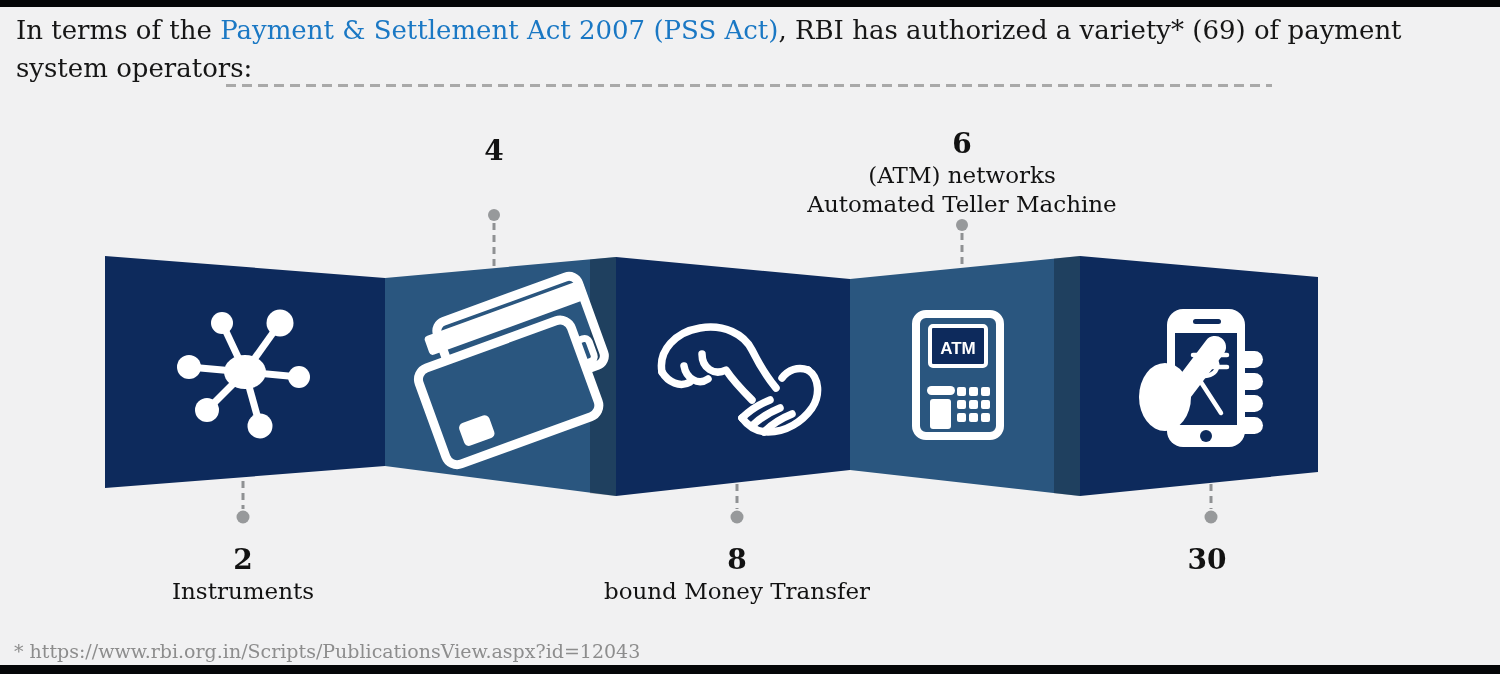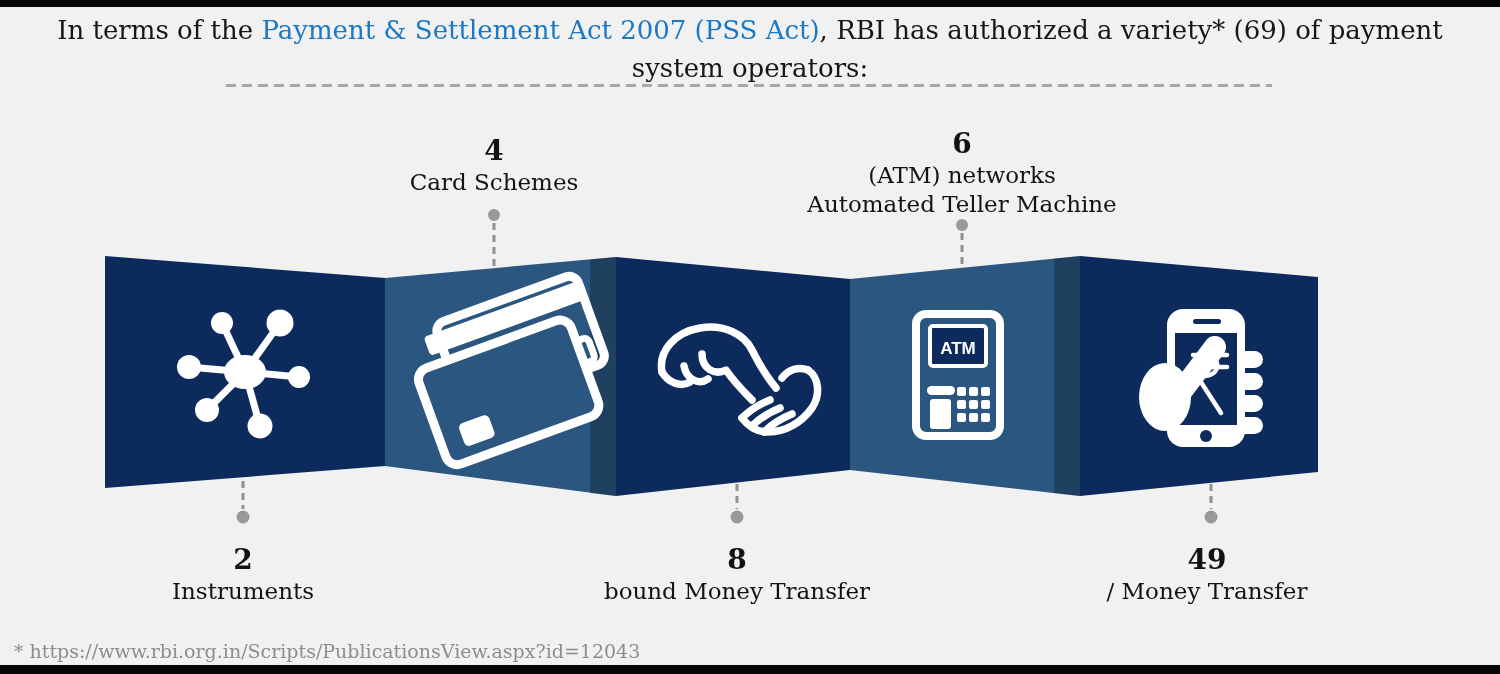--- a/index.html
+++ b/index.html
@@ -15,21 +15,21 @@
   *{margin:0;padding:0;box-sizing:border-box;}
   body{background:#ffffff;font-family:"DejaVu Serif","Liberation Serif",serif;}
   .canvas{
     position:relative;width:1500px;height:674px;overflow:hidden;
     background:var(--background);
   }
   .top-border{position:absolute;left:0;top:0;width:100%;height:7px;background:var(--bar_black);}
   .bottom-bar{position:absolute;left:0;top:665px;width:100%;height:9px;background:var(--bar_black);}
   .title{
     position:absolute;left:0;top:11px;width:100%;padding:0 16px;
-    text-align:center;font-size:26px;line-height:38px;color:var(--text_black);
+    font-size:26px;line-height:38px;color:var(--text_black);
   }
   .title .link{color:var(--link_blue);}
   .separator{
     position:absolute;left:226px;top:84px;width:1046px;height:3px;
     background:repeating-linear-gradient(90deg,#a9a9a9 0 10px,transparent 10px 16px);
   }
   .ribbon-layer{position:absolute;left:0;top:0;width:1500px;height:674px;}
   .seg-label{position:absolute;text-align:center;color:#121212;}
   .seg-count{font-size:28px;font-weight:bold;line-height:34px;}
   .seg-line{font-size:23px;line-height:29px;}
@@ -150,41 +150,39 @@
         <path d="M58 50 H92"></path>
         <path d="M58 62 H92"></path>
         <path d="M72 50 C86 52 86 70 70 71 L60 71"></path>
         <path d="M62 71 L86 108"></path>
       </g>
     </g>
   </svg>
 
   <div class="seg-label" style="left:344px;top:134px;width:300px">
     <div class="seg-count">4</div>
-    <div class="seg-line">Card Schemes</div>
 
   </div>
 
   <div class="seg-label" style="left:762px;top:127px;width:400px">
     <div class="seg-count">6</div>
     <div class="seg-line">(ATM) networks</div>
     <div class="seg-line">Automated Teller Machine</div>
   </div>
 
   <div class="seg-label" style="left:93px;top:543px;width:300px">
     <div class="seg-count">2</div>
     <div class="seg-line">Instruments</div>
   </div>
 
   <div class="seg-label" style="left:562px;top:543px;width:350px">
     <div class="seg-count">8</div>
     <div class="seg-line">bound Money Transfer</div>
   </div>
 
   <div class="seg-label" style="left:1012px;top:543px;width:390px">
-    <div class="seg-count">49</div>
-    <div class="seg-line">/ Money Transfer</div>
+    <div class="seg-count">30</div>
   </div>
 
   <div class="footnote">* https://www.rbi.org.in/Scripts/PublicationsView.aspx?id=12043</div>
 
   <div class="bottom-bar"></div>
 </div>
 
 </body></html>

